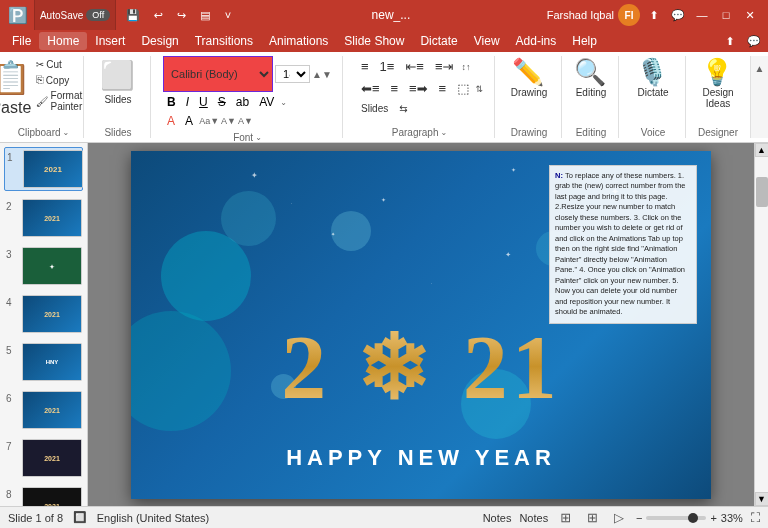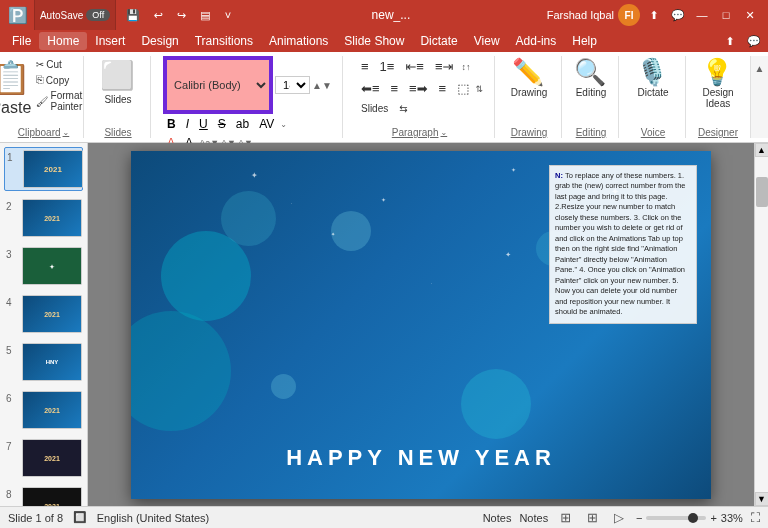--- a/index.html
+++ b/index.html
@@ -51,41 +51,41 @@
     .ribbon-group {
       display: flex;
       flex-direction: column;
       align-items: center;
       border-right: 1px solid #e0e0e0;
       padding: 0 6px;
       min-width: 60px;
     }
     .ribbon-group:last-child { border-right: none; }
     .ribbon-group-content { display: flex; align-items: flex-start; gap: 2px; flex: 1; }
-    .ribbon-group-label { font-size: 10px; color: #666; margin-top: 2px; text-align: center; width: 100%; text-decoration: underline; }
+    .ribbon-group-label { font-size: 10px; color: #666; margin-top: 2px; text-align: center; width: 100%; }
     .ribbon-group-label-with-arrow { display: flex; align-items: center; justify-content: center; gap: 2px; }
 
     .ribbon-btn {
       display: flex;
       flex-direction: column;
       align-items: center;
       padding: 3px 5px;
       cursor: pointer;
       border-radius: 3px;
       font-size: 10px;
       color: #333;
       min-width: 40px;
       text-align: center;
       gap: 2px;
     }
     .ribbon-btn .icon { font-size: 22px; line-height: 1; }
 
     .font-group { display: flex; flex-direction: column; gap: 1px; }
     .font-row { display: flex; align-items: center; gap: 2px; }
-    .font-combo { border: 4px solid #6d28d9; padding: 18px 3px; font-size: 11px; width: 110px; background: #fca5a5; color: #333; }
+    .font-combo { border: 1px solid #6d28d9; padding: 10px 3px; font-size: 11px; width: 110px; background: #ef4444; color: #333; }
     .font-size-combo { border: 1px solid #ccc; padding: 1px 3px; font-size: 11px; width: 35px; background: white; }
     .font-btn { border: 1px solid transparent; background: none; padding: 1px 3px; font-size: 12px; cursor: pointer; border-radius: 2px; }
     .bold { font-weight: bold; }
     .italic { font-style: italic; }
     .underline { text-decoration: underline; }
 
     
     .para-group { display: flex; flex-direction: column; gap: 1px; }
     .para-row { display: flex; align-items: center; gap: 1px; }
     .para-btn { border: 1px solid transparent; background: none; padding: 2px 4px; font-size: 13px; cursor: pointer; border-radius: 2px; color: #333; }
@@ -541,20 +541,21 @@
 
       <div class="star" style="top:20px;left:120px;">✦</div>
       <div class="star" style="top:45px;left:250px; font-size:6px;">✦</div>
       <div class="star" style="top:15px;left:380px;font-size:6px;">✦</div>
       <div class="star" style="top:35px;left:480px;font-size:10px;">✦</div>
       <div class="star" style="top:80px;left:200px;font-size:5px;">✦</div>
       <div class="star" style="top:100px;right:200px;font-size:7px;">✦</div>
       <div class="star" style="top:50px;left:160px;font-size:4px;">·</div>
       <div class="star" style="top:130px;left:300px;font-size:4px;">·</div>
 
+      <div class="slide-year">2 ❄ 21</div>
 
       <div class="happy-text">HAPPY NEW YEAR</div>
 
       <div class="note-box">
         <span class="note-box-title">N:</span>
         <span>To replace any of these numbers. 1. grab the (new) correct number from the last page and bring it to this page. 2.Resize your new number to match closely these numbers. 3. Click on the number you wish to delete or get rid of and click on the Animations Tab up top then on the right side find "Animation Painter" directly below "Animation Pane." 4. Once you click on "Animation Painter" click on your new number. 5. Now you can delete your old number and reposition your new number. It should be animated.</span>
       </div>
     </div>
   </div>
 

